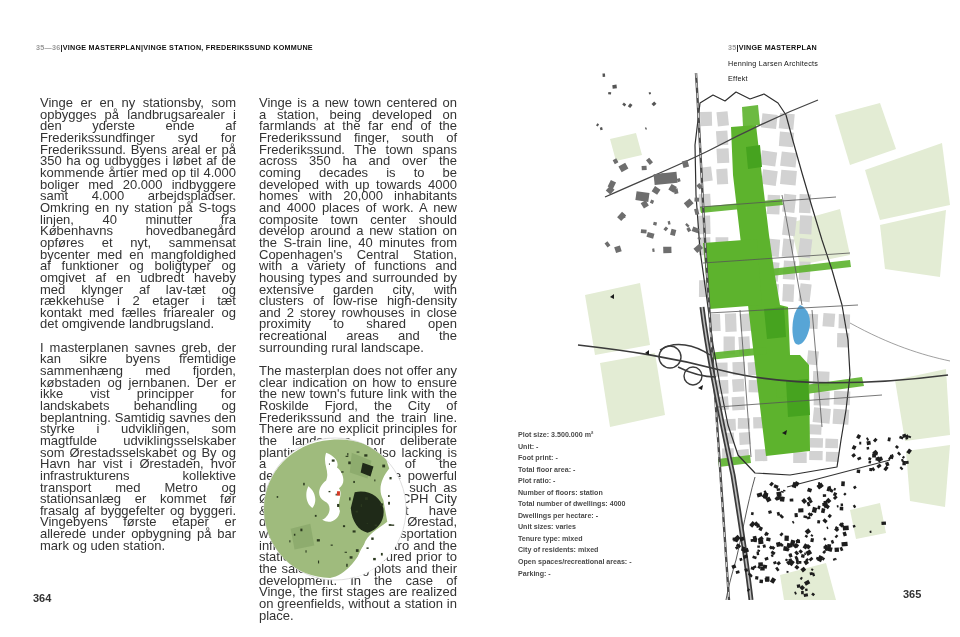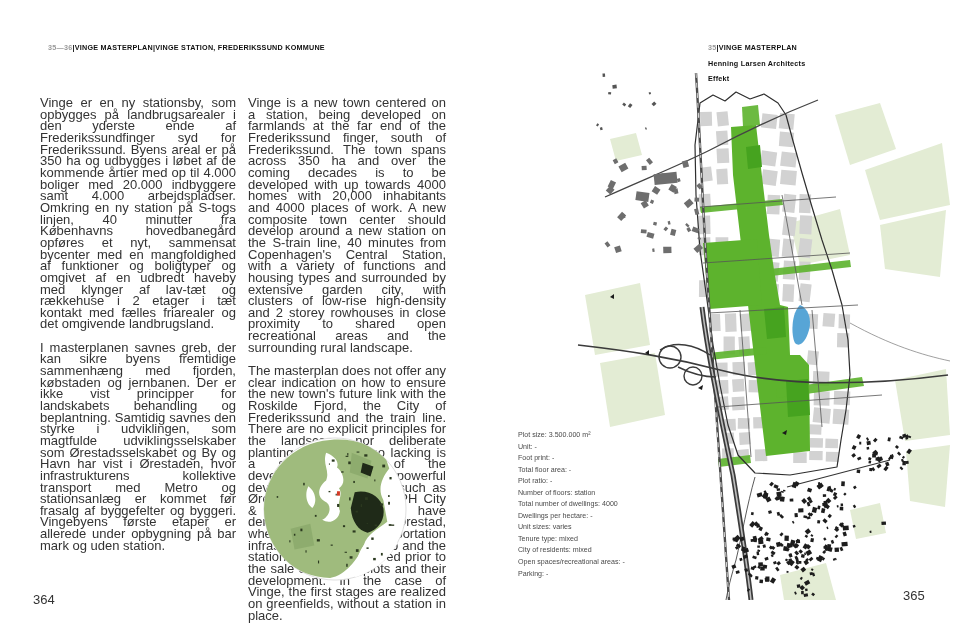--- a/index.html
+++ b/index.html
@@ -4,46 +4,46 @@
 <style>
   html,body{margin:0;padding:0;}
   body{
     width:960px;height:637px;background:#ffffff;position:relative;overflow:hidden;
     font-family:"Liberation Sans", sans-serif;color:#2e2e2e;
   }
   .abs{position:absolute;}
   
   .runhead{font-size:7.2px;font-weight:bold;letter-spacing:.25px;color:#111;white-space:nowrap;}
   .runhead .grey{color:#9a9a9a;font-weight:bold;}
-  .firmline{font-size:7.2px;font-weight:bold;letter-spacing:.25px;color:#111;margin-top:6.5px;}
+  .firmline{font-size:7.2px;font-weight:normal;letter-spacing:.25px;color:#111;margin-top:6.5px;}
   
   .col{font-size:13px;line-height:11.65px;text-align:justify;color:#333;}
   .col p{margin:0 0 11.5px 0;}
   
-  .datalist{font-size:7.1px;line-height:11.55px;color:#4a4a4a;}
+  .datalist{font-size:7.1px;line-height:11.55px;color:#4a4a4a;font-weight:bold;}
   .datalist div{margin:0;}
   
-  .pagenum{font-size:13px;font-weight:normal;color:#333;}
+  .pagenum{font-size:11px;font-weight:bold;color:#333;}
   svg{display:block;}
 </style>
 </head>
 <body>
 
 <div class="abs" style="left:0;top:0;width:480px;height:637px;">
 
-  <div class="abs runhead" style="left:48px;top:43px;">
+  <div class="abs runhead" style="left:36px;top:43px;">
     <span class="grey">35—36</span><span>|</span><span>VINGE MASTERPLAN</span><span>|</span><span>VINGE STATION, FREDERIKSSUND KOMMUNE</span>
   </div>
 
   <div class="abs col" style="left:40px;top:97px;width:196px;">
     <p>Vinge er en ny stationsby, som opbygges på landbrugsarealer i den yderste ende af Frederikssundfinger syd for Frederikssund. Byens areal er på 350 ha og udbygges i løbet af de kommende årtier med op til 4.000 boliger med 20.000 indbyggere samt 4.000 arbejdspladser. Omkring en ny station på S-togs linjen, 40 minutter fra Københavns hovedbanegård opføres et nyt, sammensat bycenter med en mangfoldighed af funktioner og boligtyper og omgivet af en udbredt haveby med klynger af lav-tæt og rækkehuse i 2 etager i tæt kontakt med fælles friarealer og det omgivende landbrugsland.</p>
     <p>I masterplanen savnes greb, der kan sikre byens fremtidige sammenhæng med fjorden, købstaden og jernbanen. Der er ikke vist principper for landskabets behandling og beplantning. Samtidig savnes den styrke i udviklingen, som magtfulde udviklingsselskaber som Ørestadsselskabet og By og Havn har vist i Ørestaden, hvor infrastrukturens kollektive transport med Metro og stationsanlæg er kommet før frasalg af byggefelter og byggeri. Vingebyens første etaper er allerede under opbygning på bar mark og uden station.</p>
   </div>
 
-  <div class="abs col" style="left:248px;top:97px;width:198px;">
+  <div class="abs col" style="left:259px;top:97px;width:198px;">
     <p>Vinge is a new town centered on a station, being developed on farmlands at the far end of the Frederikssund finger, south of Frederikssund. The town spans across 350 ha and over the coming decades is to be developed with up towards 4000 homes with 20,000 inhabitants and 4000 places of work. A new composite town center should develop around a new station on the S-train line, 40 minutes from Copenhagen's Central Station, with a variety of functions and housing types and surrounded by extensive garden city, with clusters of low-rise high-density and 2 storey rowhouses in close proximity to shared open recreational areas and the surrounding rural landscape.</p>
     <p>The masterplan does not offer any clear indication on how to ensure the new town's future link with the Roskilde Fjord, the City of Frederikssund and the train line. There are no explicit principles for the landscape nor deliberate planting schemes. Also lacking is a strong driver of the development, which the powerful development companies such as Ørestadsselskabet and CPH City &amp; Port Development have demonstrated in the Ørestad, where public transportation infrastructure of the Metro and the station areas was secured prior to the sale of building plots and their development. In the case of Vinge, the first stages are realized on greenfields, without a station in place.</p>
   </div>
 
   <div class="abs" style="left:261px;top:435px;width:148px;height:148px;">
     <svg width="148" height="148" viewBox="0 0 150 150">
       <defs>
           <clipPath id="insetclip">
             <circle cx="75" cy="75" r="72"></circle>
           </clipPath>
@@ -110,21 +110,21 @@
           </g>
 
         <rect x="77" y="57" width="3" height="4.5" fill="#d43a26"></rect>
       </g>
     </svg>
   </div>
 
   <div class="abs pagenum" style="left:33px;top:592px;">364</div>
 </div>
 
-<div class="abs" style="left:460px;top:0;width:480px;height:561px;">
+<div class="abs" style="left:480px;top:0;width:480px;height:561px;">
 
   <div class="abs" style="left:248px;top:43px;">
     <div class="runhead">
       <span class="grey">35</span><span>|</span><span>VINGE MASTERPLAN</span>
     </div>
     <div class="firmline">Henning Larsen Architects</div>
     <div class="firmline">Effekt</div>
   </div>
 </div>
 

